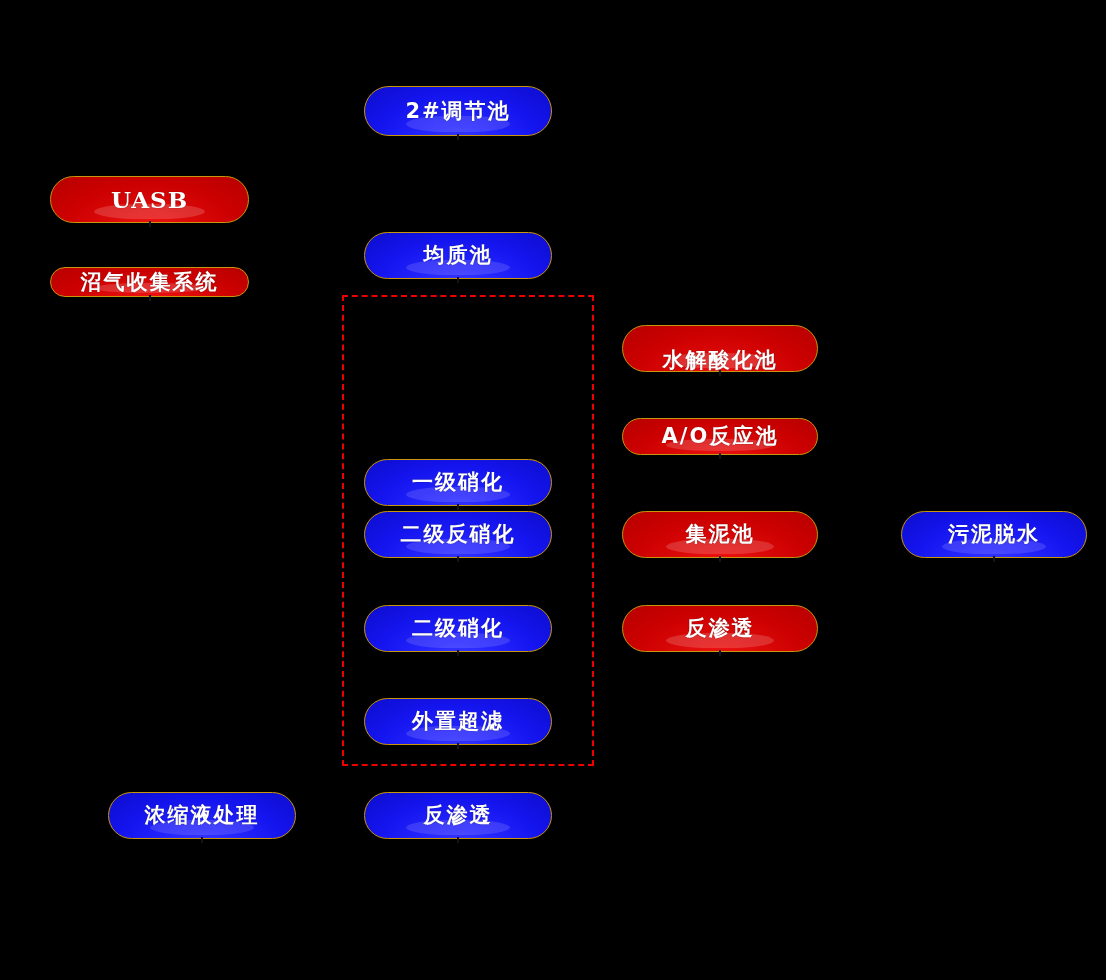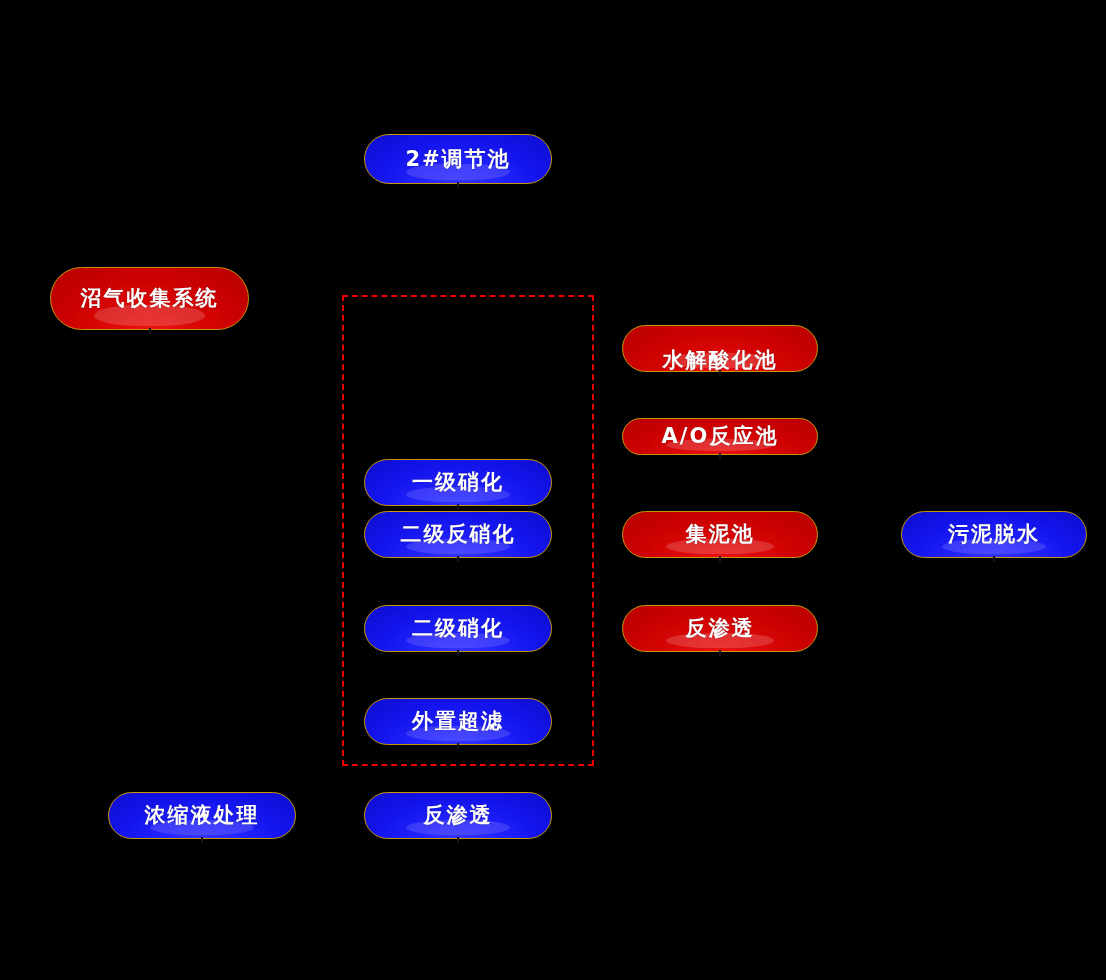--- a/index.html
+++ b/index.html
@@ -105,29 +105,39 @@
     font-family: "DejaVu Serif", "Liberation Serif", serif;
     font-size: 23px;
     letter-spacing: 1px;
   }
 </style>
 </head>
 <body>
 
 <div id="canvas">
     <div class="group-box" style="left: 342px; top: 295px; width: 252px; height: 471px; border-color: rgb(238, 0, 0);"></div>
-    <div class="node red" style="left: 50px; top: 267px; width: 199px; height: 63px;">
+    <div class="node red" style="left: 50px; top: 176px; width: 199px; height: 47px;">
+      <div class="gloss"></div>
+      <div class="stub"></div>
+      <span class="label latin">UASB</span>
+    </div>
+    <div class="node red" style="left: 50px; top: 267px; width: 199px; height: 30px;">
       <div class="gloss"></div>
       <div class="stub"></div>
       <span class="label">沼气收集系统</span>
     </div>
-    <div class="node blue" style="left: 364px; top: 86px; width: 188px; height: 50px; margin-top: 48px;">
+    <div class="node blue" style="left: 364px; top: 86px; width: 188px; height: 50px;">
       <div class="gloss"></div>
       <div class="stub"></div>
       <span class="label">2#调节池</span>
+    </div>
+    <div class="node blue" style="left: 364px; top: 232px; width: 188px; height: 47px;">
+      <div class="gloss"></div>
+      <div class="stub"></div>
+      <span class="label">均质池</span>
     </div>
     <div class="node blue" style="left: 364px; top: 418px; width: 188px; height: 47px; margin-top: 41px;">
       <div class="gloss"></div>
       <div class="stub"></div>
       <span class="label">一级硝化</span>
     </div>
     <div class="node blue" style="left: 364px; top: 511px; width: 188px; height: 47px;">
       <div class="gloss"></div>
       <div class="stub"></div>
       <span class="label">二级反硝化</span>

